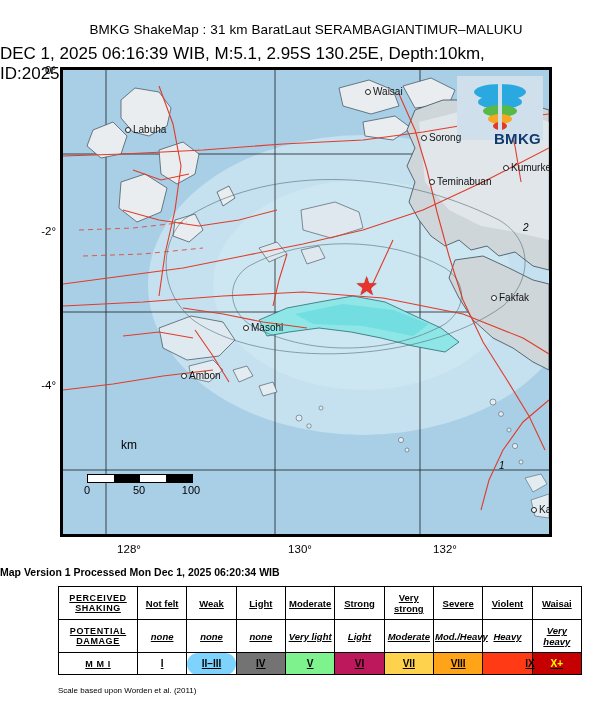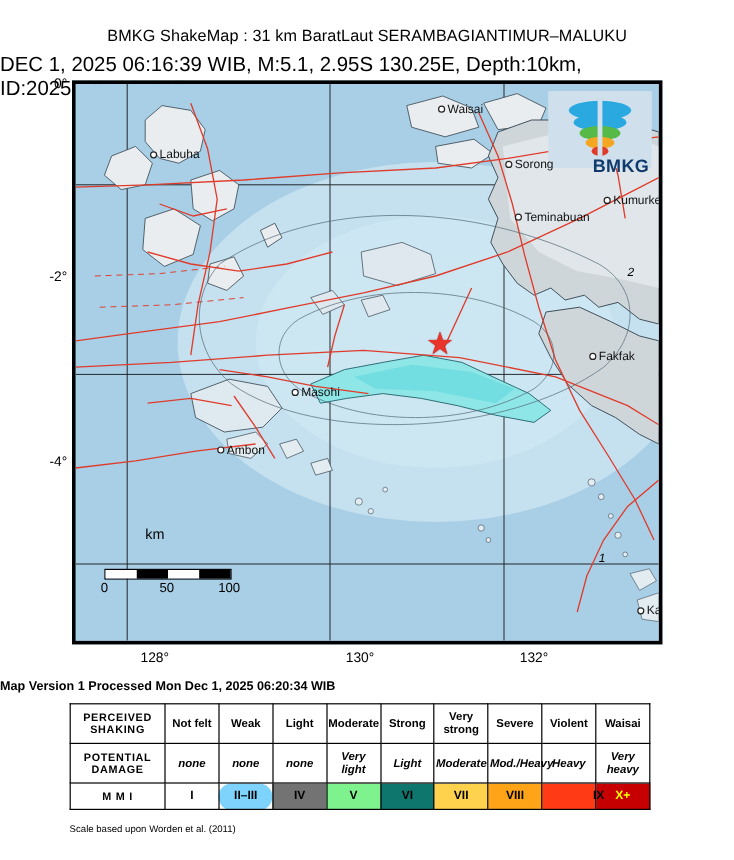--- a/index.html
+++ b/index.html
@@ -146,24 +146,25 @@
     top: 566px;
     text-align: left;
     font-size: 10.5px;
     font-weight: bold;
   }
   
   .legend {
     position: absolute;
     left: 58px;
     top: 586px;
-    width: 484px;
+    width: 524px;
     border-collapse: collapse;
     font-size: 9.5px;
     table-layout: fixed;
+    text-decoration: underline;
   }
   .legend td, .legend th {
     border: 1px solid #000;
     text-align: center;
     padding: 5px 1px;
     font-weight: bold;
   }
   .legend .rowhdr {
     width: 76px;
     font-size: 9px;
@@ -375,21 +376,21 @@
       <td>Mod./Heavy</td>
       <td>Heavy</td>
       <td>Very heavy</td>
     </tr>
     <tr class="mmi">
       <td class="rowhdr">M M I</td>
       <td class="roman" style="background: rgb(255, 255, 255); color: rgb(0, 0, 0);">I</td>
       <td class="roman" style="background: #7dd3fc; color: rgb(0, 0, 0); border-radius: 11px;">II–III</td>
       <td class="roman" style="background: #737373; color: rgb(0, 0, 0);">IV</td>
       <td class="roman" style="background: rgb(126, 242, 141); color: rgb(0, 0, 0);">V</td>
-      <td class="roman" style="background: #0f766e; color: rgb(0, 0, 0); margin-top: 14px;">VI</td>
+      <td class="roman" style="background: #be185d; color: rgb(0, 0, 0); margin-top: 14px;">VI</td>
       <td class="roman" style="background: rgb(255, 210, 77); color: rgb(0, 0, 0);">VII</td>
       <td class="roman" style="background: rgb(255, 163, 25); color: rgb(0, 0, 0);">VIII</td>
       <td class="roman" style="background: rgb(255, 58, 21); color: rgb(0, 0, 0); padding-left: 42px;">IX</td>
       <td class="roman" style="background: rgb(198, 0, 0); color: rgb(255, 255, 0);">X+</td>
     </tr>
   </tbody>
     </table>
 
   <div class="src">Scale based upon Worden et al. (2011)</div>
 </div>

